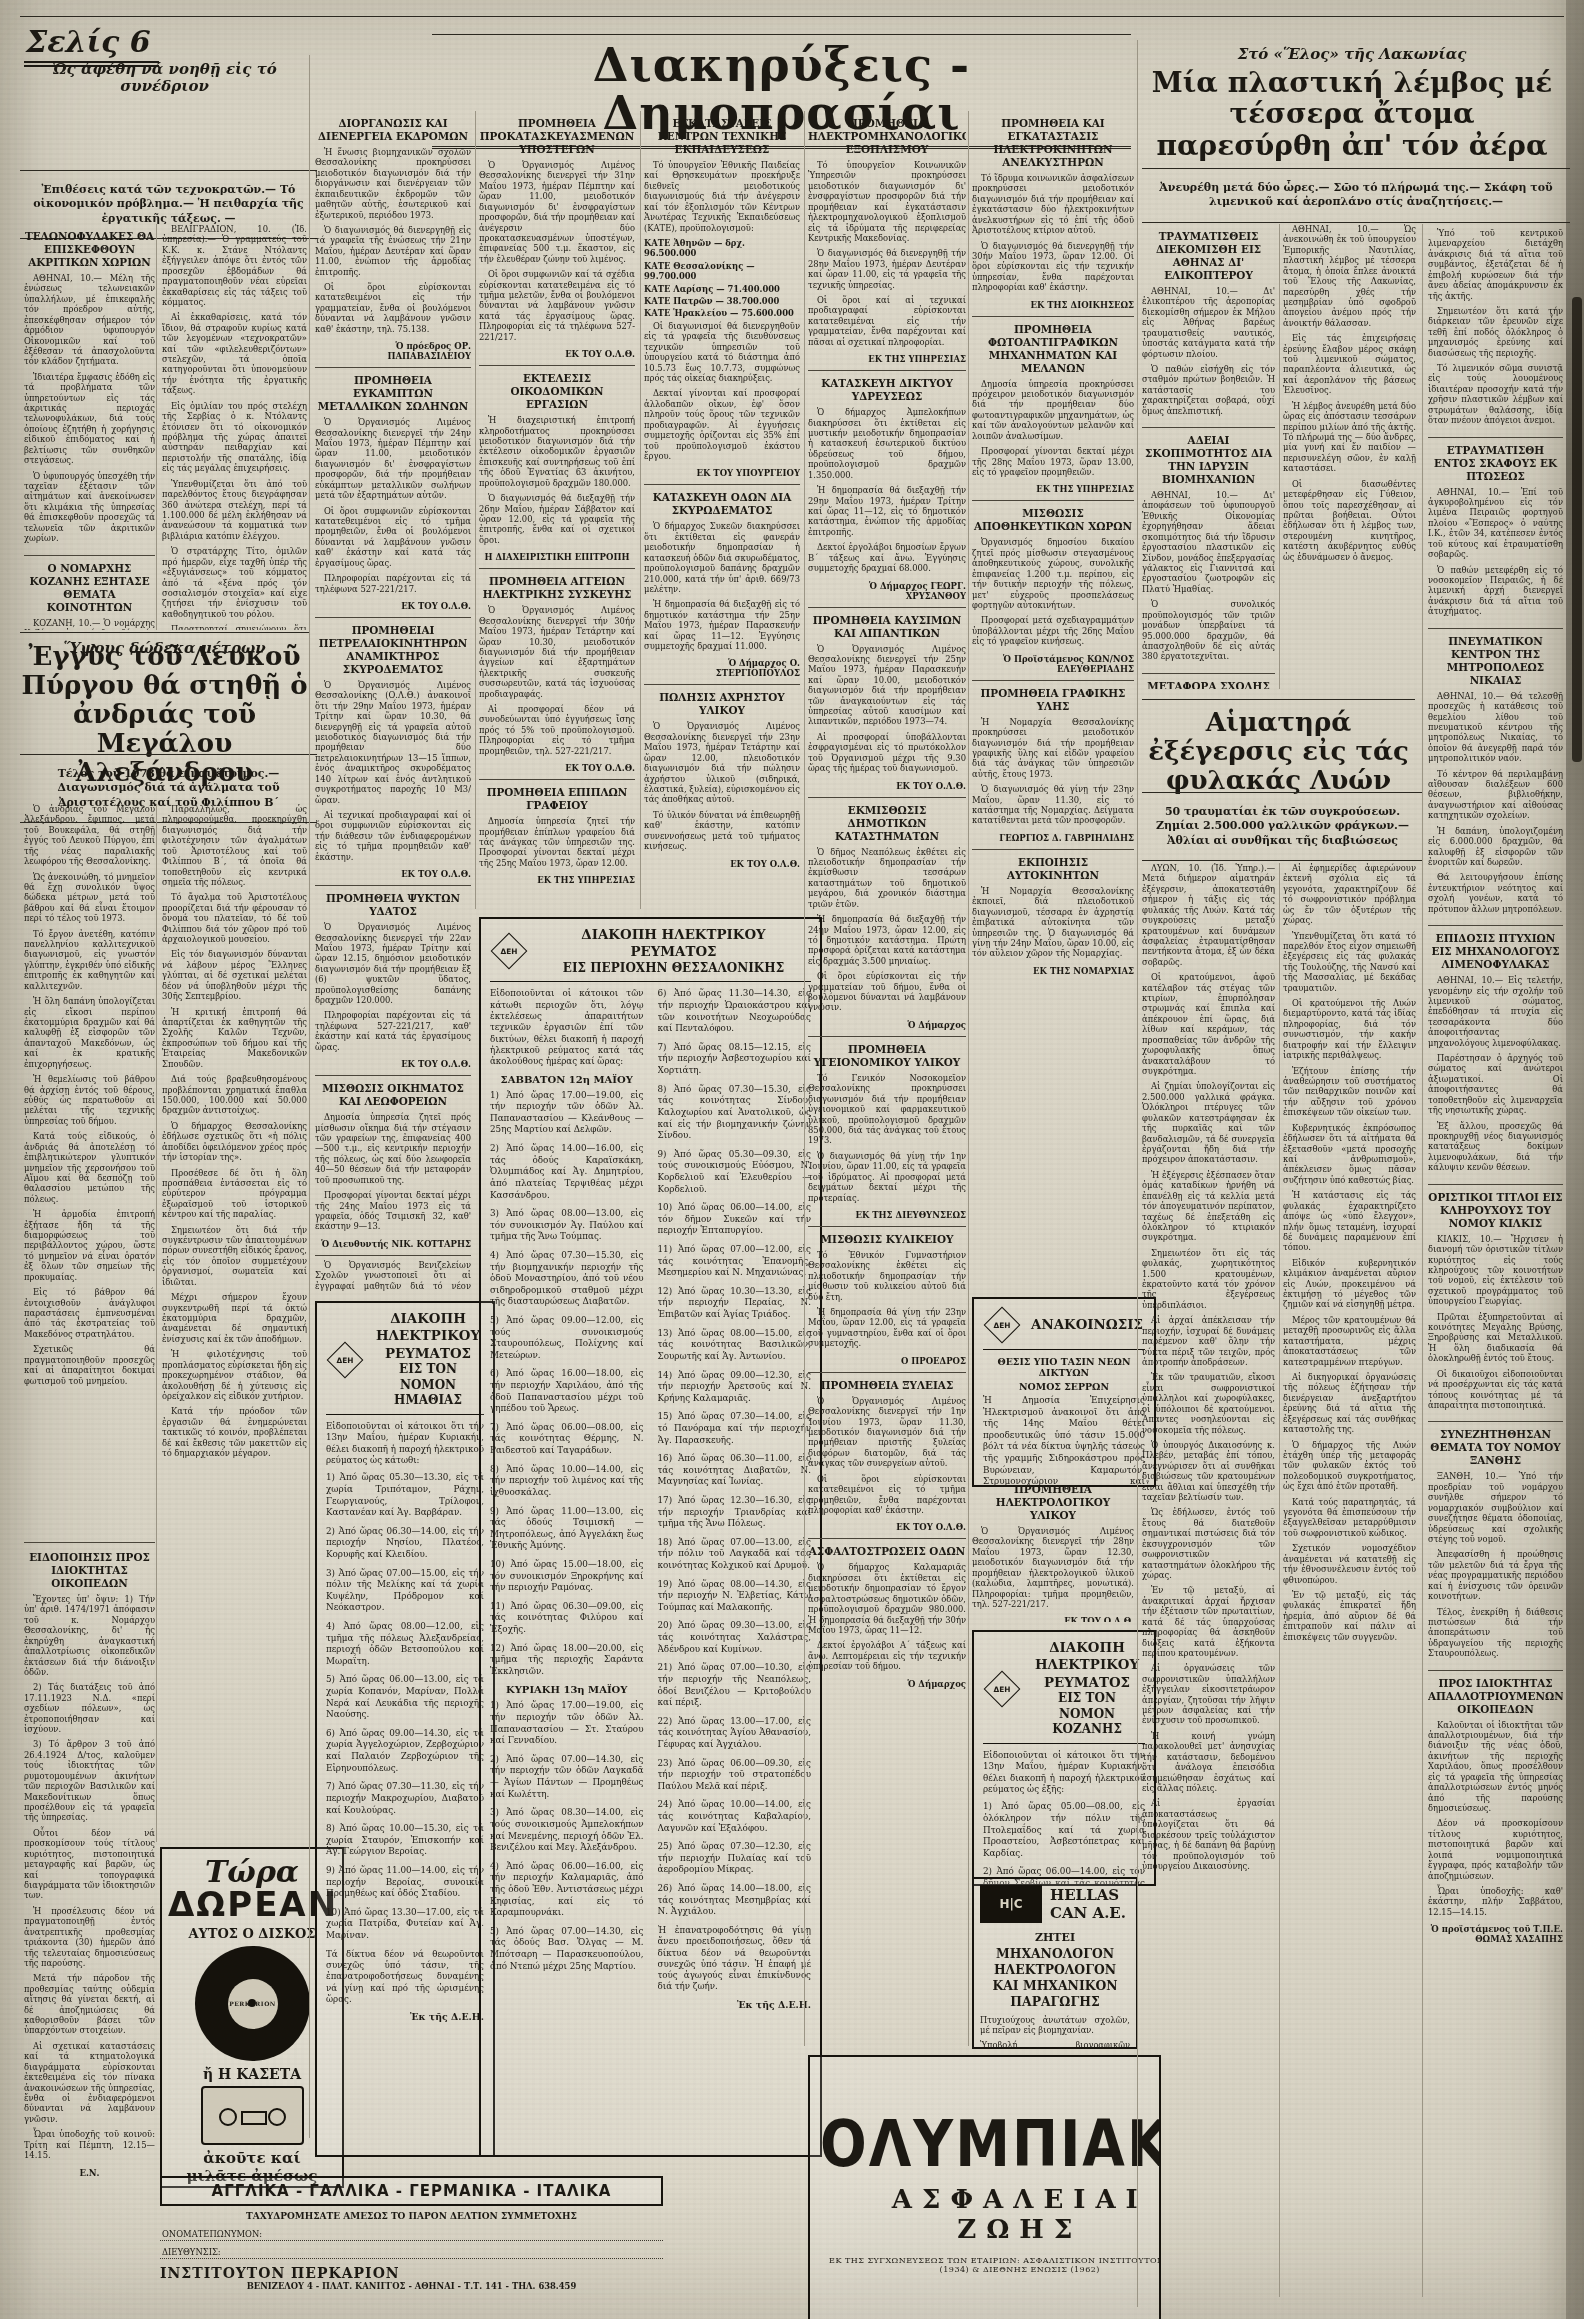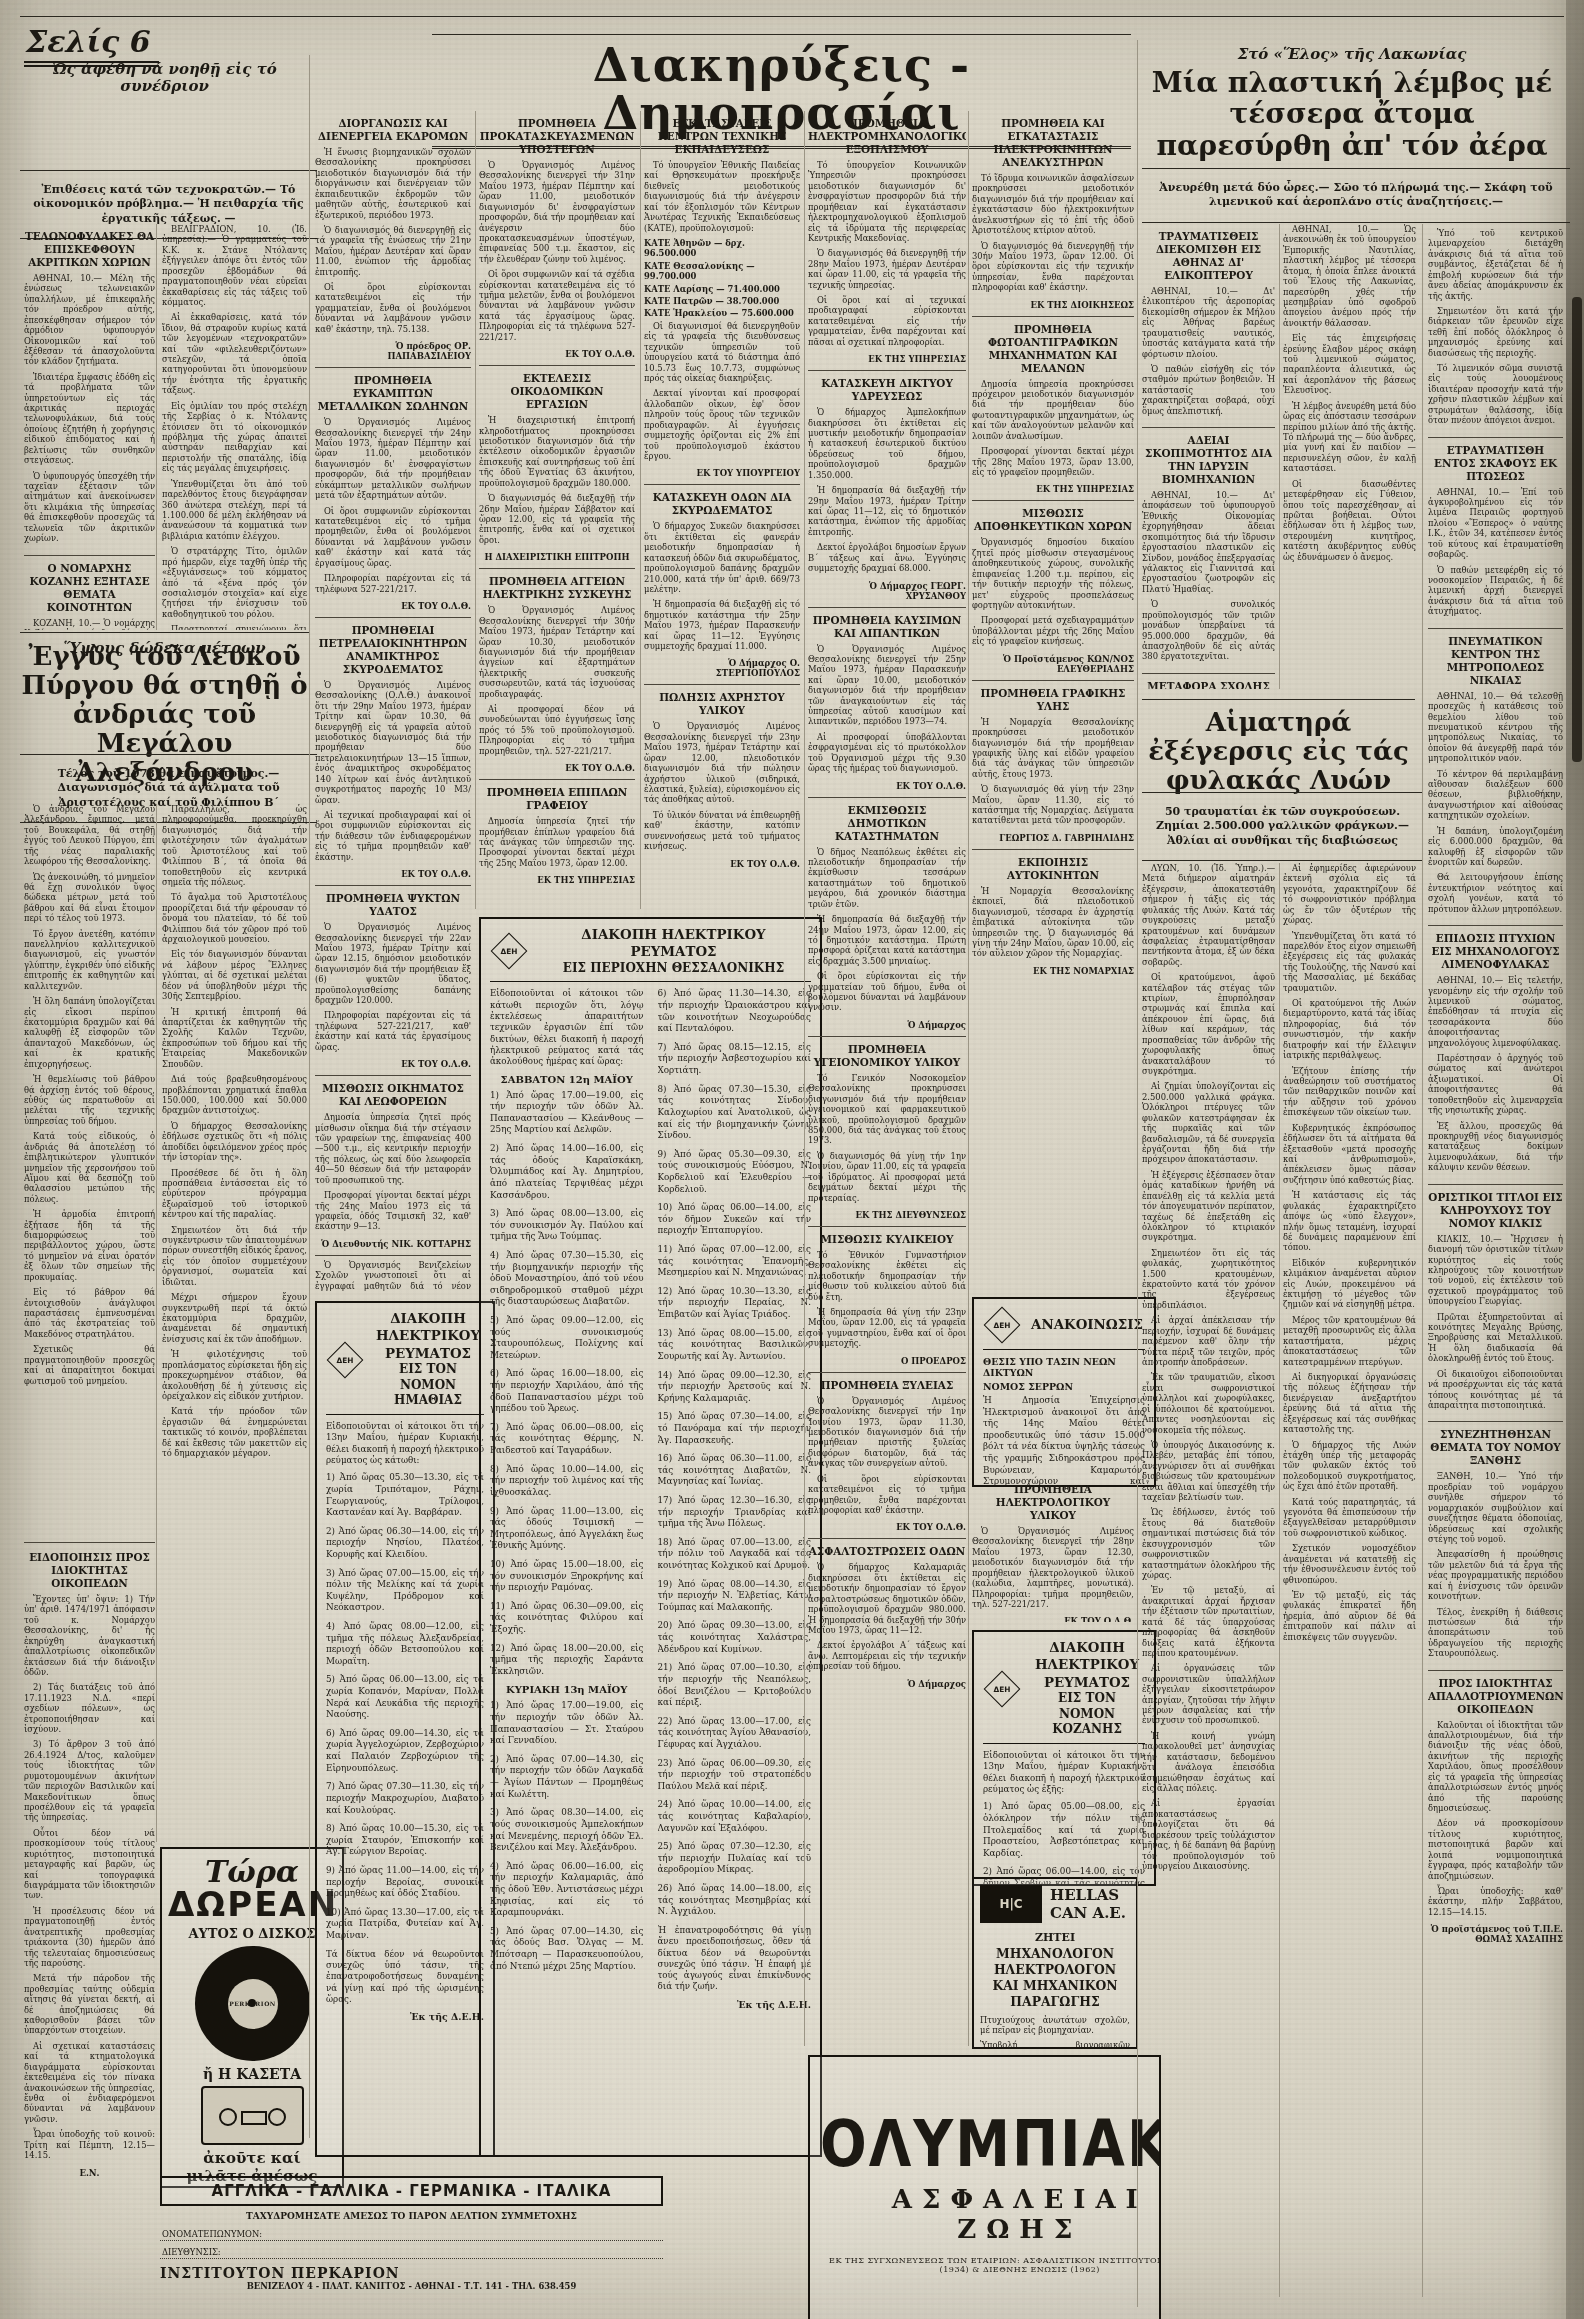--- a/index.html
+++ b/index.html
@@ -37,21 +37,21 @@
   .dlogoWrap{flex:none;width:38px;height:38px;display:flex;align-items:center;justify-content:center;}
   .dlogo{width:24px;height:24px;border:1.6px solid #16130d;transform:rotate(45deg);display:flex;align-items:center;justify-content:center;}
   .dlogo b{transform:rotate(-45deg);font-size:7.4px;font-family:"DejaVu Sans",sans-serif;}
   .dehtt{flex:1;text-align:center;font-weight:700;line-height:1.3;}
   .dehtt .l1{font-size:13.4px;display:block;}
   .dehtt .l2{font-size:12px;display:block;}
   .dehcols{display:flex;gap:14px;}
   .dc{flex:1;overflow:hidden;}
   .dli p{margin:0 0 7px;font-size:8.8px;line-height:1.32;text-align:justify;text-indent:0;}
   .dhead{text-align:center;font-weight:700;font-size:10px;margin:5px 0 5px;}
-  .dsub{text-align:left;font-weight:700;font-size:9.4px;margin:3px 0;}
+  .dsub{text-align:center;font-weight:700;font-size:9.4px;margin:3px 0;}
   .dsig{text-align:right;font-weight:700;font-size:9.4px;margin-top:5px;}
   
   .adbox{border:2px solid #16130d;background:rgba(255,255,255,.14);}
   .recAd{text-align:center;padding:8px 6px;}
   .recNow{font-style:italic;font-weight:700;font-size:30px;line-height:1;}
   .recFree{font-family:"DejaVu Sans",sans-serif;font-weight:700;font-size:34px;letter-spacing:2px;line-height:1.05;}
   .recDisc{font-weight:700;font-size:13px;margin:3px 0;}
   .disc{position:relative;width:115px;height:115px;border-radius:50%;background:#15120c;margin:5px auto;}
   .disc .label{position:absolute;left:33px;top:33px;width:50px;height:50px;border-radius:50%;background:#cfc9b8;display:flex;align-items:center;justify-content:center;font-size:6px;font-weight:700;letter-spacing:0.5px;}
   .disc .hole{position:absolute;left:53px;top:53px;width:8px;height:8px;border-radius:50%;background:#15120c;}
@@ -317,21 +317,21 @@
         </div>
       <div class="bt kate">
           <p>ΚΑΤΕ Ἀθηνῶν — δρχ. 96.500.000</p>
           <p>ΚΑΤΕ Θεσσαλονίκης — 99.700.000</p>
           <p>ΚΑΤΕ Λαρίσης — 71.400.000</p>
           <p>ΚΑΤΕ Πατρῶν — 38.700.000</p>
           <p>ΚΑΤΕ Ἡρακλείου — 75.600.000</p>
         </div>
       <div class="bt">
           <p>Οἱ διαγωνισμοί θά διενεργηθοῦν εἰς τά γραφεῖα τῆς διευθύνσεως τεχνικῶν ὑπηρεσιῶν τοῦ ὑπουργείου κατά τό διάστημα ἀπό 10.5.73 ἕως 10.7.73, συμφώνως πρός τάς οἰκείας διακηρύξεις.</p>
-          <p>Δεκταί γίνονται καί προσφοραί ἀλλοδαπῶν οἴκων, ἐφ' ὅσον πληροῦν τούς ὅρους τῶν τεχνικῶν προδιαγραφῶν. Αἱ ἐγγυήσεις συμμετοχῆς ὁρίζονται εἰς 2% ἐπί τοῦ προϋπολογισμοῦ ἑκάστου ἔργου.</p>
+          <p>Δεκταί γίνονται καί προσφοραί ἀλλοδαπῶν οἴκων, ἐφ' ὅσον πληροῦν τούς ὅρους τῶν τεχνικῶν προδιαγραφῶν. Αἱ ἐγγυήσεις συμμετοχῆς ὁρίζονται εἰς 35% ἐπί τοῦ προϋπολογισμοῦ ἑκάστου ἔργου.</p>
         </div>
       <div class="sig">ΕΚ ΤΟΥ ΥΠΟΥΡΓΕΙΟΥ</div>
     </div>
     <div class="item">
       <div class="bhead">ΚΑΤΑΣΚΕΥΗ ΟΔΩΝ ΔΙΑ ΣΚΥΡΩΔΕΜΑΤΟΣ</div>
       <div class="bt">
           <p>Ὁ δήμαρχος Συκεῶν διακηρύσσει ὅτι ἐκτίθεται εἰς φανεράν μειοδοτικήν δημοπρασίαν ἡ κατασκευή ὁδῶν διά σκυρωδέματος, προϋπολογισμοῦ δαπάνης δραχμῶν 210.000, κατά τήν ὑπ' ἀριθ. 669/73 μελέτην.</p>
           <p>Ἡ δημοπρασία θά διεξαχθῇ εἰς τό δημοτικόν κατάστημα τήν 25ην Μαΐου 1973, ἡμέραν Παρασκευήν καί ὥρας 11—12. Ἐγγύησις συμμετοχῆς δραχμαί 11.000.</p>
         </div>
       <div class="sig">Ὁ Δήμαρχος Ο. ΣΤΕΡΓΙΟΠΟΥΛΟΣ</div>

